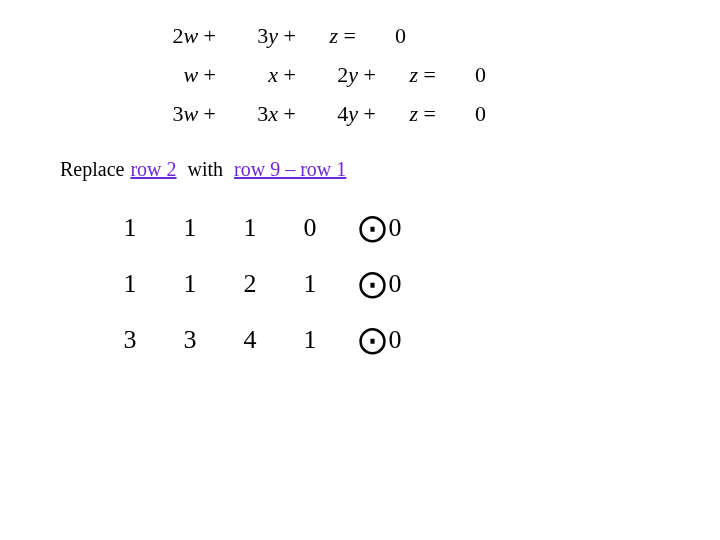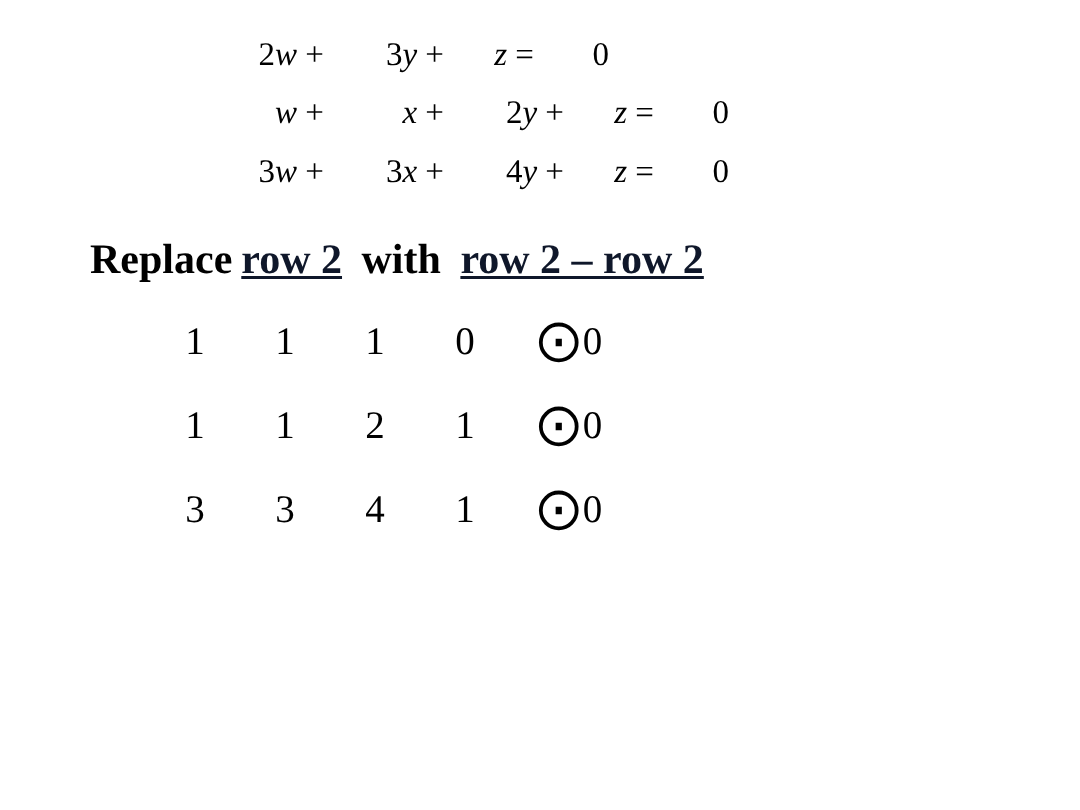--- a/index.html
+++ b/index.html
@@ -43,33 +43,32 @@
     
     .var {
       font-style: italic;
     }
 
     
     .replace-line {
       position: absolute;
       top: 158px;
       left: 60px;
-      font-size: 28px;
+      font-size: 20px;
       display: flex;
       align-items: baseline;
       gap: 0;
-      font-weight: bold;
     }
 
     .replace-word {
       margin-right: 6px;
     }
 
     .replace-link {
-      color: #0f172a;
+      color: #6d28d9;
       text-decoration: underline;
       margin-right: 6px;
     }
 
     
     .matrix-section {
       position: absolute;
       top: 200px;
       left: 100px;
     }
@@ -102,21 +101,21 @@
       <span class="eq-cell" style="width:80px; ">&nbsp;&nbsp;4<span class="var">y</span> +</span>
       <span class="eq-cell" style="width:60px; text-align:right;">&nbsp;&nbsp;<span class="var">z</span> =</span>
       <span class="eq-cell" style="width:50px; text-align:right;">&nbsp;&nbsp;0</span>
     </div>
   </div>
 
   <div class="replace-line">
     <span class="replace-word">Replace</span>
     <span class="replace-link">row 2</span>
     <span class="replace-word">&nbsp;<span>with</span>&nbsp;</span>
-    <span class="replace-link">row 2 – row 2</span>
+    <span class="replace-link">row 9 – row 1</span>
   </div>
 
   <div class="matrix-section">
 
     <div style="display:flex; align-items:center; height:56px;">
       <span style="width:60px; text-align:center; font-size:26px;">1</span>
       <span style="width:60px; text-align:center; font-size:26px;">1</span>
       <span style="width:60px; text-align:center; font-size:26px;">1</span>
       <span style="width:60px; text-align:center; font-size:26px;">0</span>
       <span style="width:80px; text-align:center; font-size:26px; display:flex; align-items:center; justify-content:center; gap:2px;">

